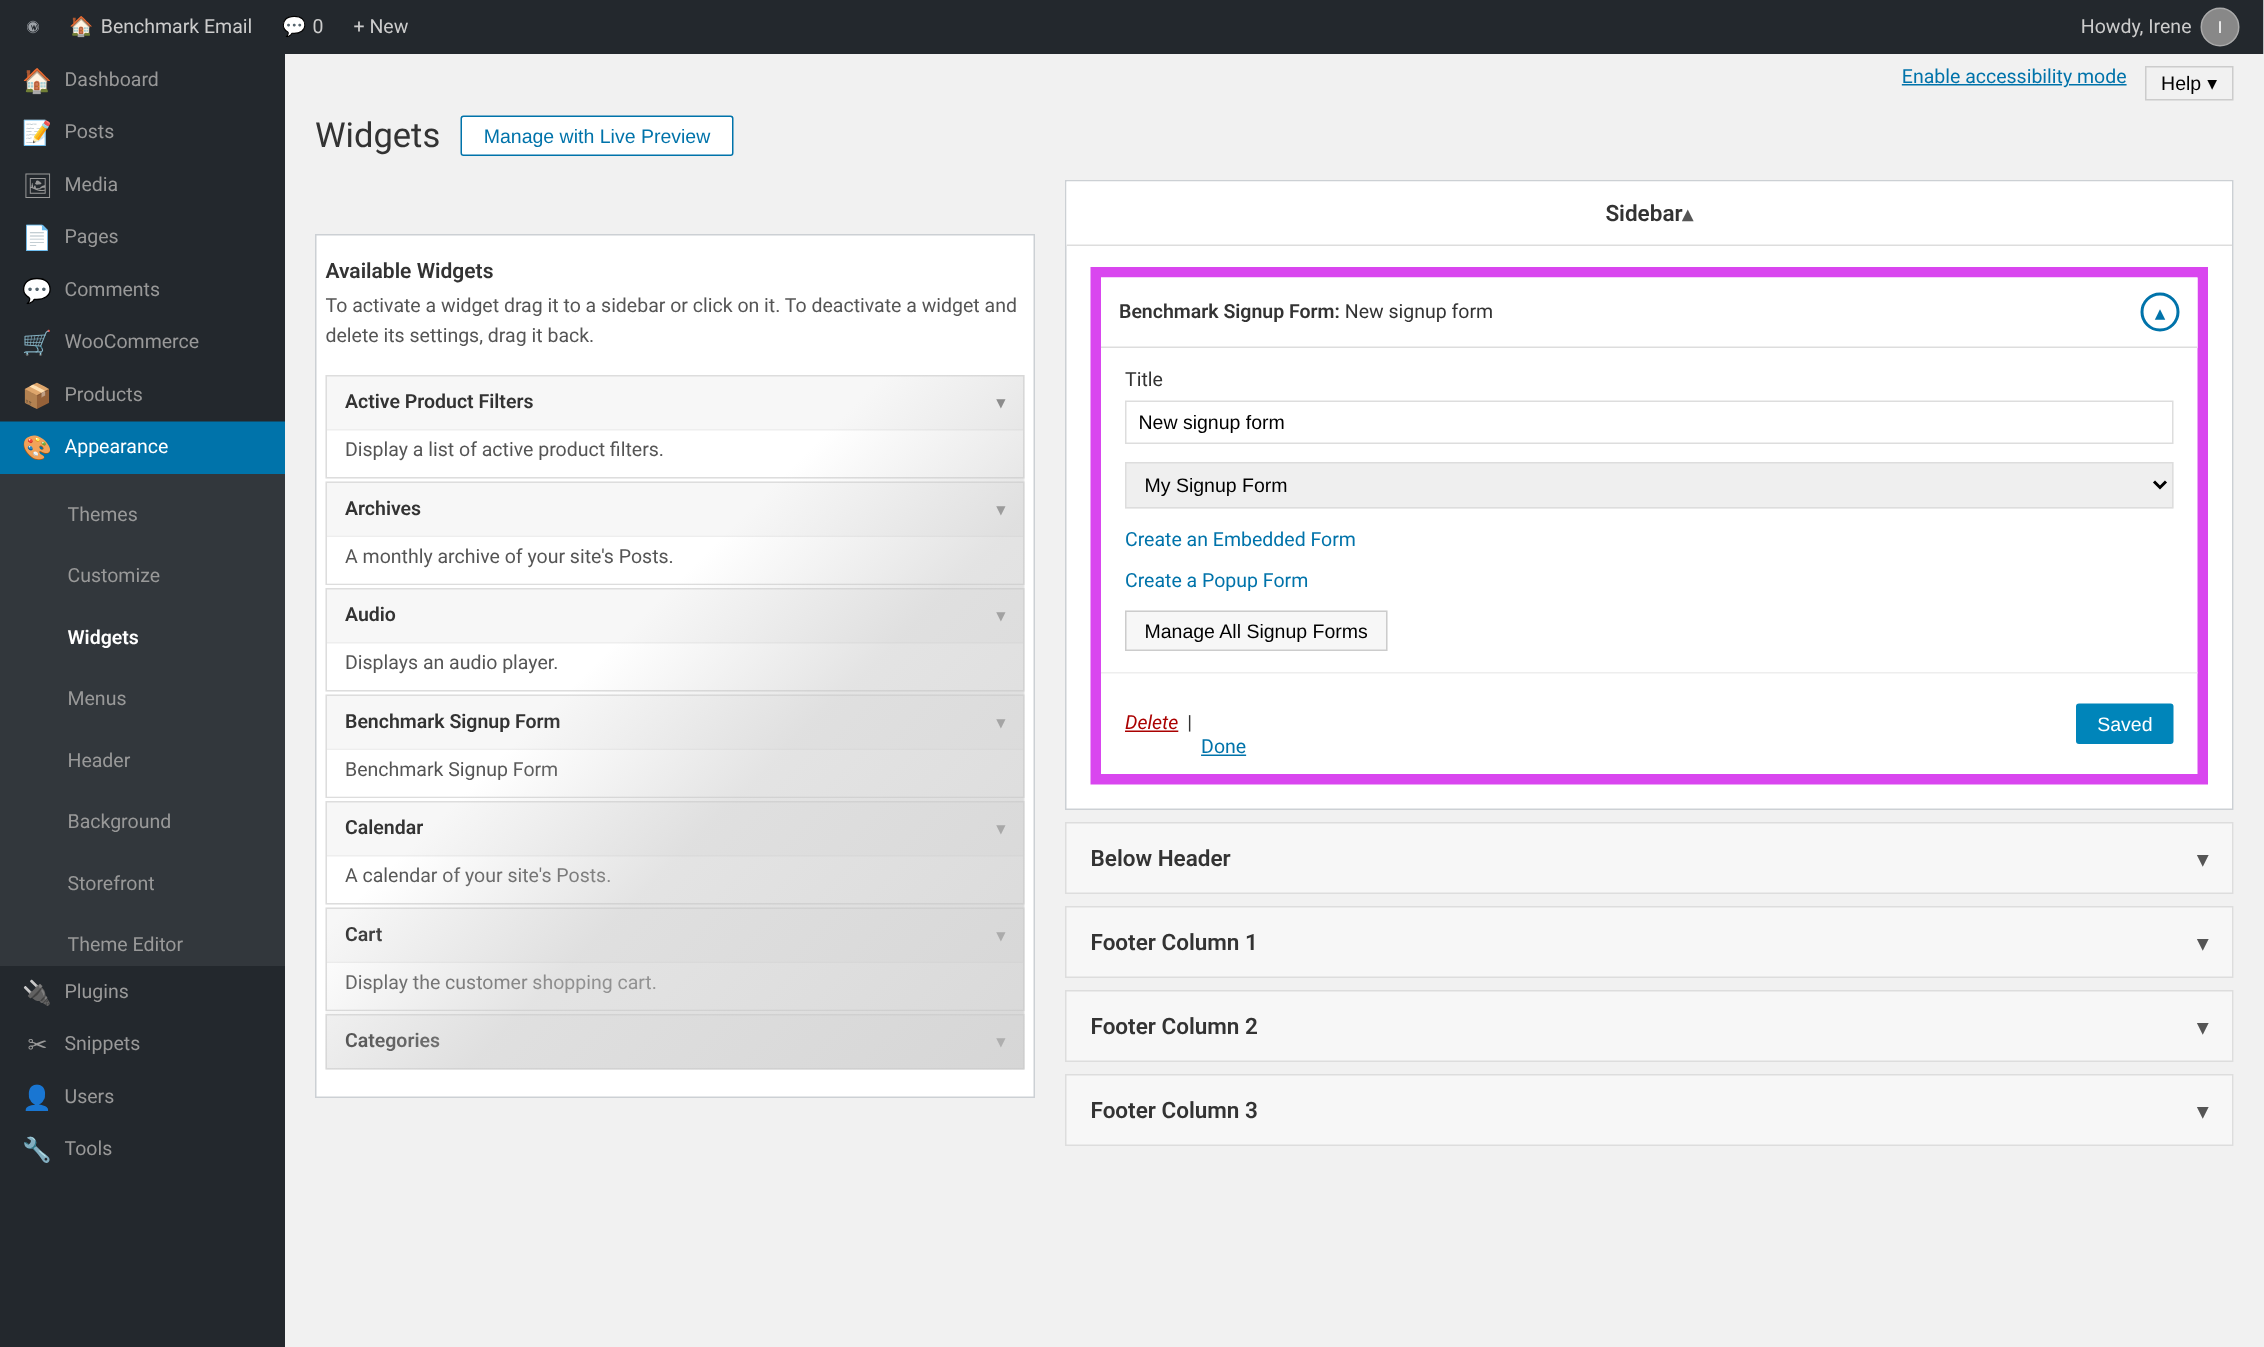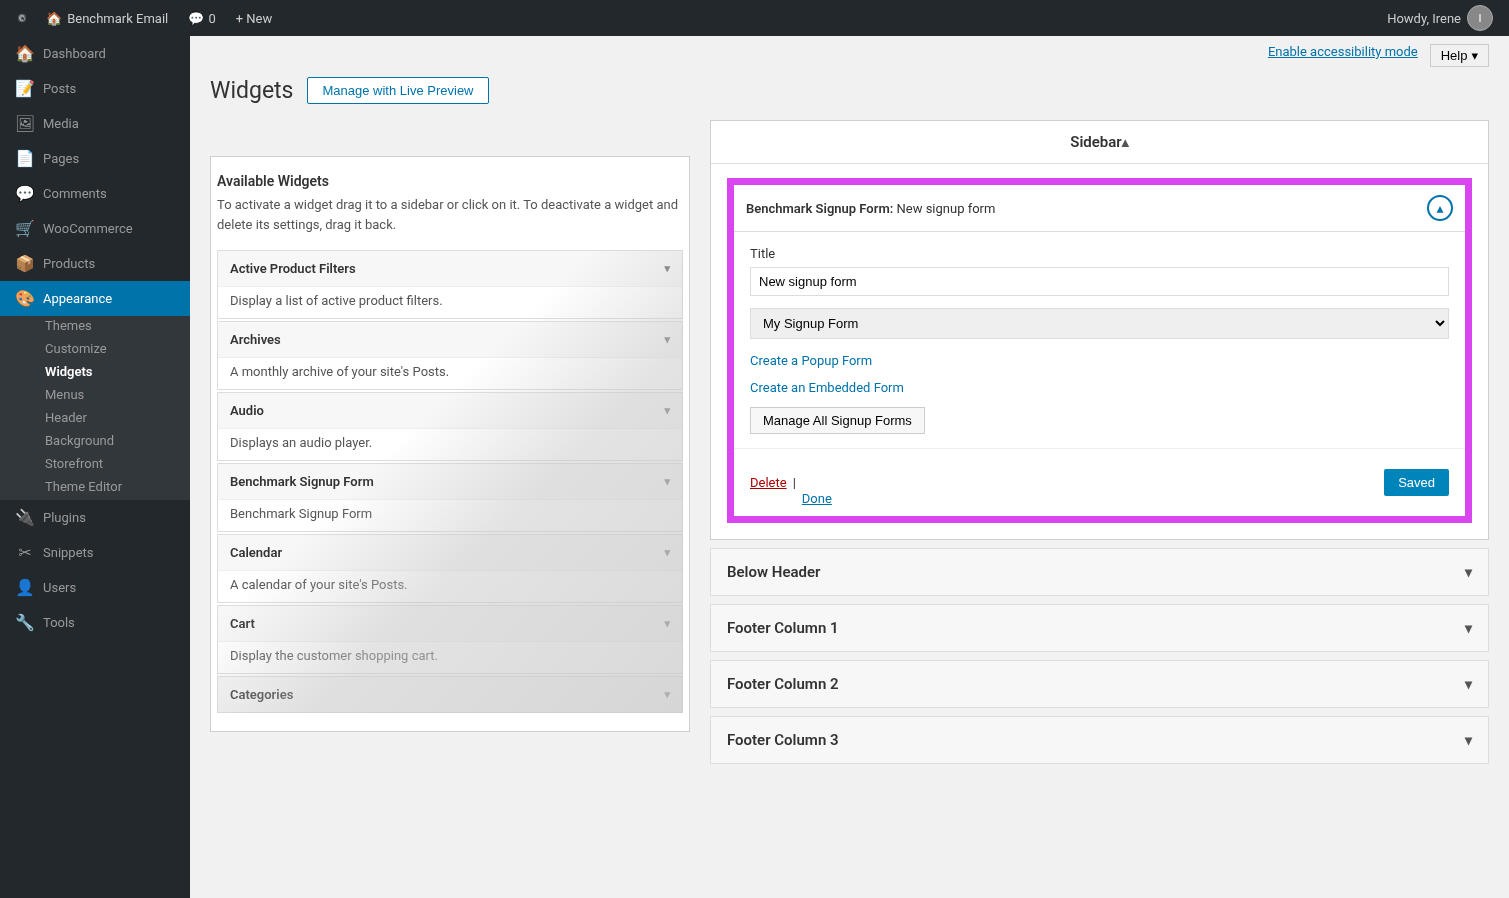--- a/index.html
+++ b/index.html
@@ -39,21 +39,21 @@
       align-items: center;
       padding: 8px 10px 8px 15px;
       cursor: pointer;
       color: #999;
       font-size: 13px;
       gap: 8px;
     }
     .sidebar-item.active { background: #0073aa; color: #fff; }
     .sidebar-item .icon { width: 20px; text-align: center; font-size: 16px; }
     .sidebar-submenu { background: #32373c; }
-    .sidebar-submenu .sub-item { padding: 2px 10px 6px 45px; cursor: pointer; color: #999; font-size: 13px; display: block; }
+    .sidebar-submenu .sub-item { padding: 20px 10px 6px 45px; cursor: pointer; color: #999; font-size: 13px; display: block; }
     .sidebar-submenu .sub-item.active { color: #fff; font-weight: 600; }
 
     
     #main {
       flex: 1;
       overflow-y: auto;
       background: #f1f1f1;
       padding: 0;
     }
 
@@ -171,21 +171,21 @@
     .form-select {
       width: 100%; border: 1px solid #ddd; padding: 6px 8px; font-size: 13px; margin-bottom: 14px;
       appearance: auto; cursor: pointer;
     }
     .form-link { color: #0073aa; text-decoration: none; font-size: 13px; display: block; margin-bottom: 12px; cursor: pointer; }
     .form-manage-btn {
       background: #f7f7f7; border: 1px solid #ccc; padding: 5px 12px; font-size: 13px; cursor: pointer; margin-bottom: 0;
     }
 
     .form-footer { padding: 10px 16px; display: flex; align-items: center; border-top: 1px solid #eee; }
-    .form-footer .delete-link { color: #a00; text-decoration: underline; cursor: pointer; font-size: 13px; }
+    .form-footer .delete-link { color: #a00; text-decoration: underline; cursor: pointer; font-size: 13px; font-style: italic; }
     .form-footer .separator { margin: 0 6px; color: #333; }
     .form-footer .done-link { color: #0073aa; text-decoration: underline; cursor: pointer; font-size: 13px; margin-top: 32px; }
     .form-footer .saved-btn {
       margin-left: auto; background: #0085ba; color: #fff; border: none; padding: 6px 14px; font-size: 13px; cursor: pointer; border-radius: 2px;
     }
 
     
     .section-panel {
       background: #f7f7f7;
       border: 1px solid #ddd;
@@ -394,22 +394,22 @@
                     <span>New signup form</span>
                   </span>
                   <div class="collapse-circle">▴</div>
                 </div>
                 <div class="form-body">
                   <label class="form-label">Title</label>
                   <input class="form-input" type="text" value="New signup form" style="">
                   <select class="form-select">
                     <option>My Signup Form</option>
                   </select>
+                  <a class="form-link">Create an Embedded Form</a>
                   <a class="form-link">Create a Popup Form</a>
-                  <a class="form-link">Create an Embedded Form</a>
                   <button class="form-manage-btn">Manage All Signup Forms</button>
                 </div>
                 <div class="form-footer">
                   <a class="delete-link">Delete</a>
                   <span class="separator">|</span>
                   <a class="done-link">Done</a>
                   <button class="saved-btn">Saved</button>
                 </div>
               </div>
             </div>

